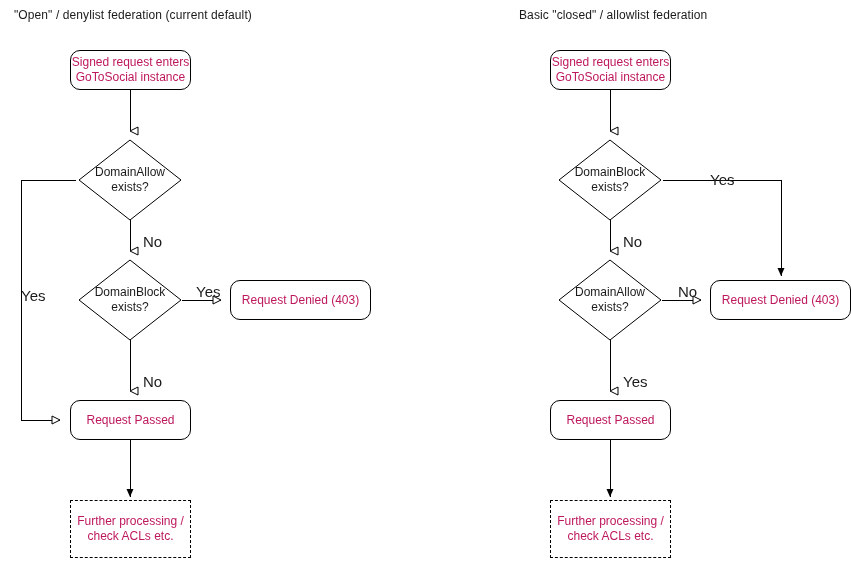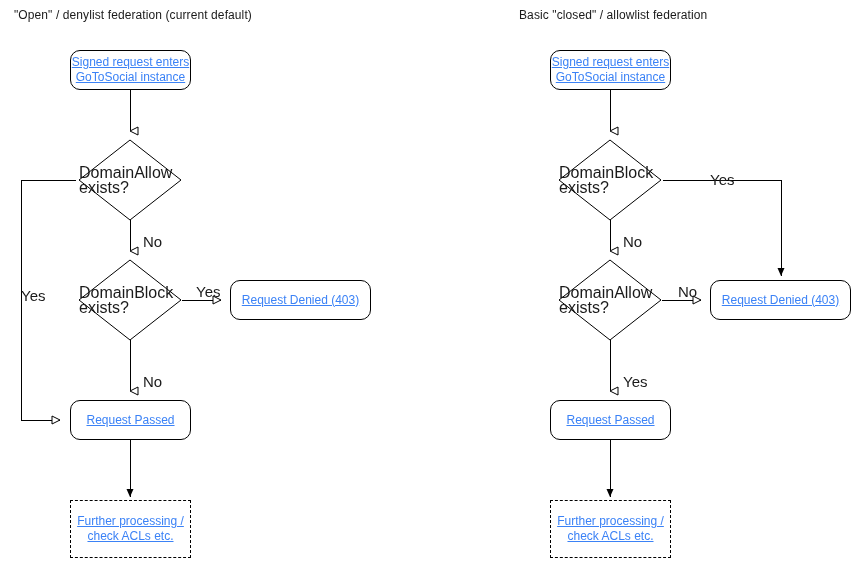--- a/index.html
+++ b/index.html
@@ -36,43 +36,43 @@
   }
   .node {
     position: absolute;
     box-sizing: border-box;
     display: flex;
     align-items: center;
     justify-content: center;
     text-align: center;
     font-size: 12px;
     line-height: 15px;
-    color: #3b82f6;
+    color: #be185d;
     background: #ffffff;
-    text-decoration: underline;
   }
   .node.rounded {
     border: 1px solid #000000;
     border-radius: 10px;
   }
   .node.dashed {
     border: 1px dashed #000000;
     border-radius: 0;
   }
   .diamond {
     position: absolute;
     box-sizing: border-box;
   }
   .diamond .dlabel {
     position: absolute;
     left: 0;
     top: 50%;
     width: 100%;
     transform: translateY(-50%);
-    font-size: 16px;
+    text-align: center;
+    font-size: 12px;
     line-height: 15px;
     color: #1a1a1a;
     white-space: nowrap;
   }
   .edge-label {
     position: absolute;
     font-size: 15px;
     color: #1a1a1a;
     background: transparent;
     white-space: nowrap;

